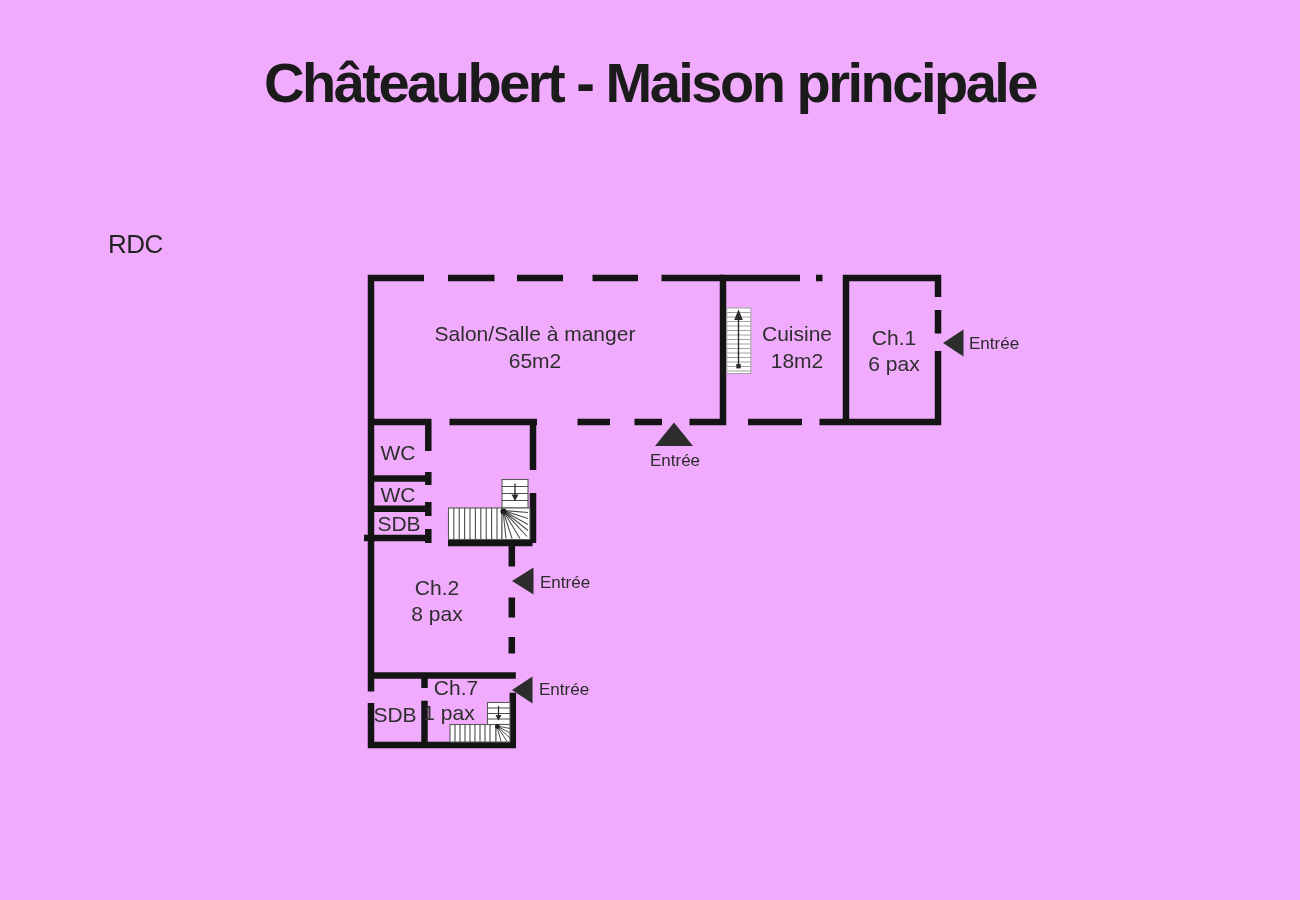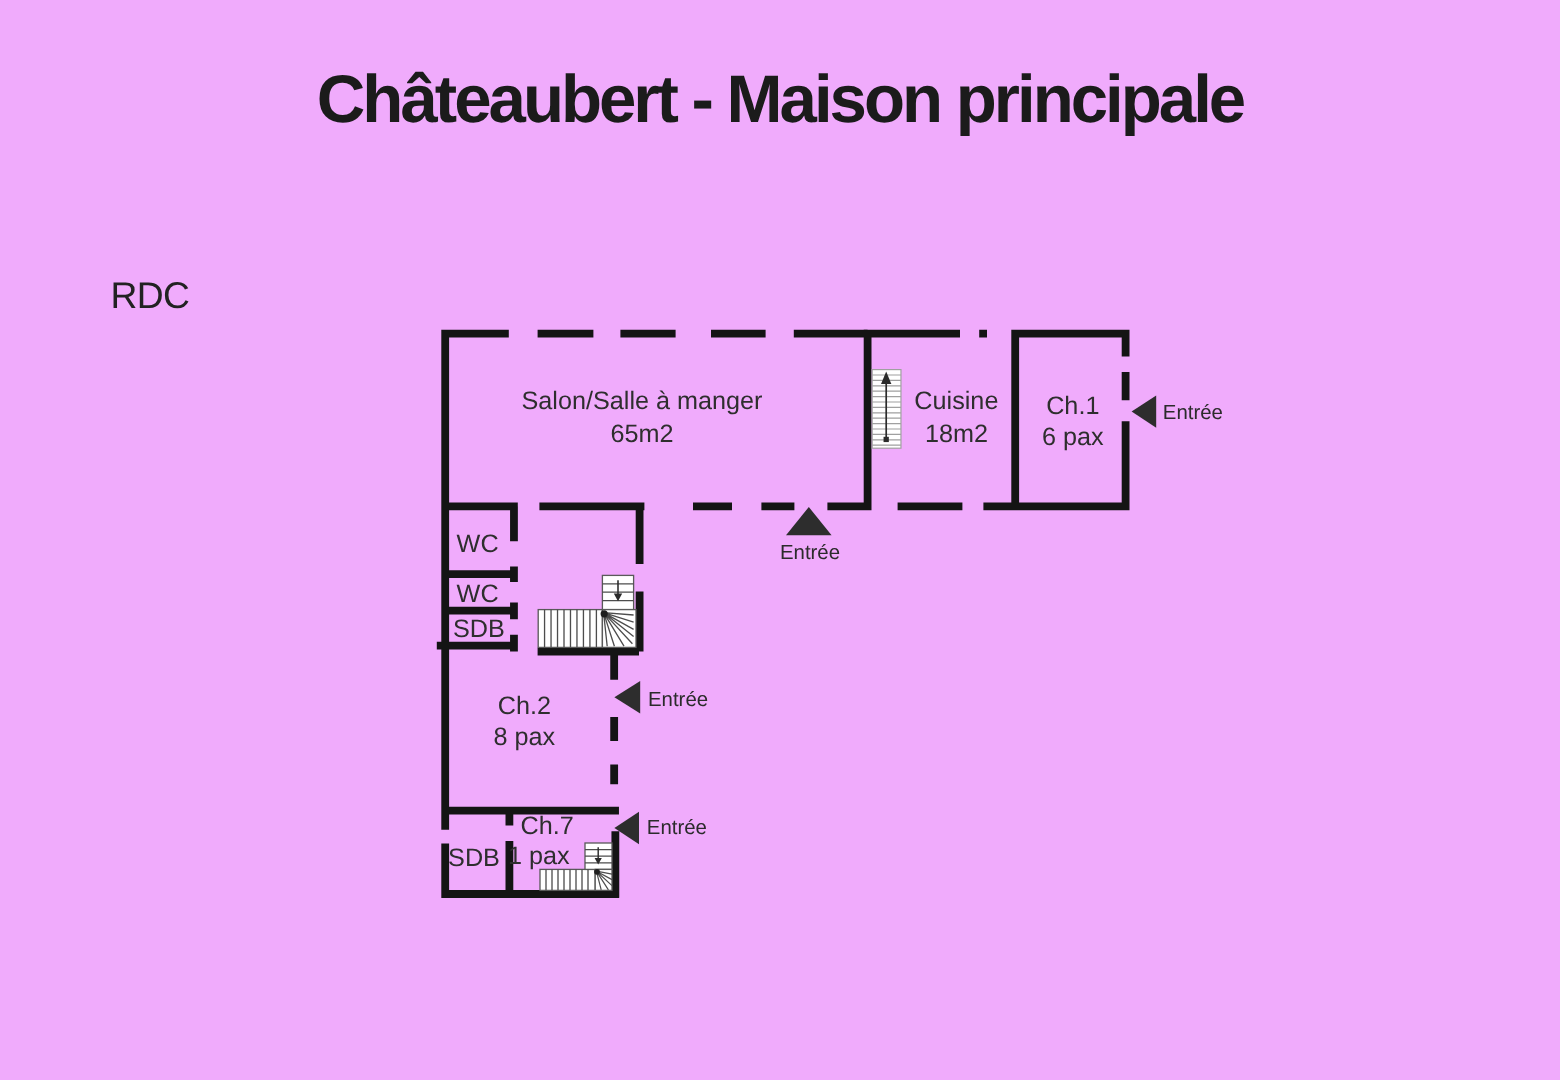--- a/index.html
+++ b/index.html
@@ -18,23 +18,23 @@
     width: 1300px;
     margin: 0;
     text-align: center;
     font-size: 56px;
     font-weight: 700;
     letter-spacing: -2.5px;
     color: #1b1b1b;
   }
   #floor-label {
     position: absolute;
-    left: 92px;
+    left: 108px;
     top: 229px;
-    font-size: 31px;
+    font-size: 26px;
     font-weight: 400;
     color: #222;
     letter-spacing: -0.5px;
   }
   svg#plan { position: absolute; left: 0; top: 0; }
   .room-label { font-size: 21px; fill: #2e2e2e; }
   .entry-label { font-size: 17px; fill: #2b2b2b; }
   text { font-family: "Liberation Sans", sans-serif; }
 </style>
 </head>

